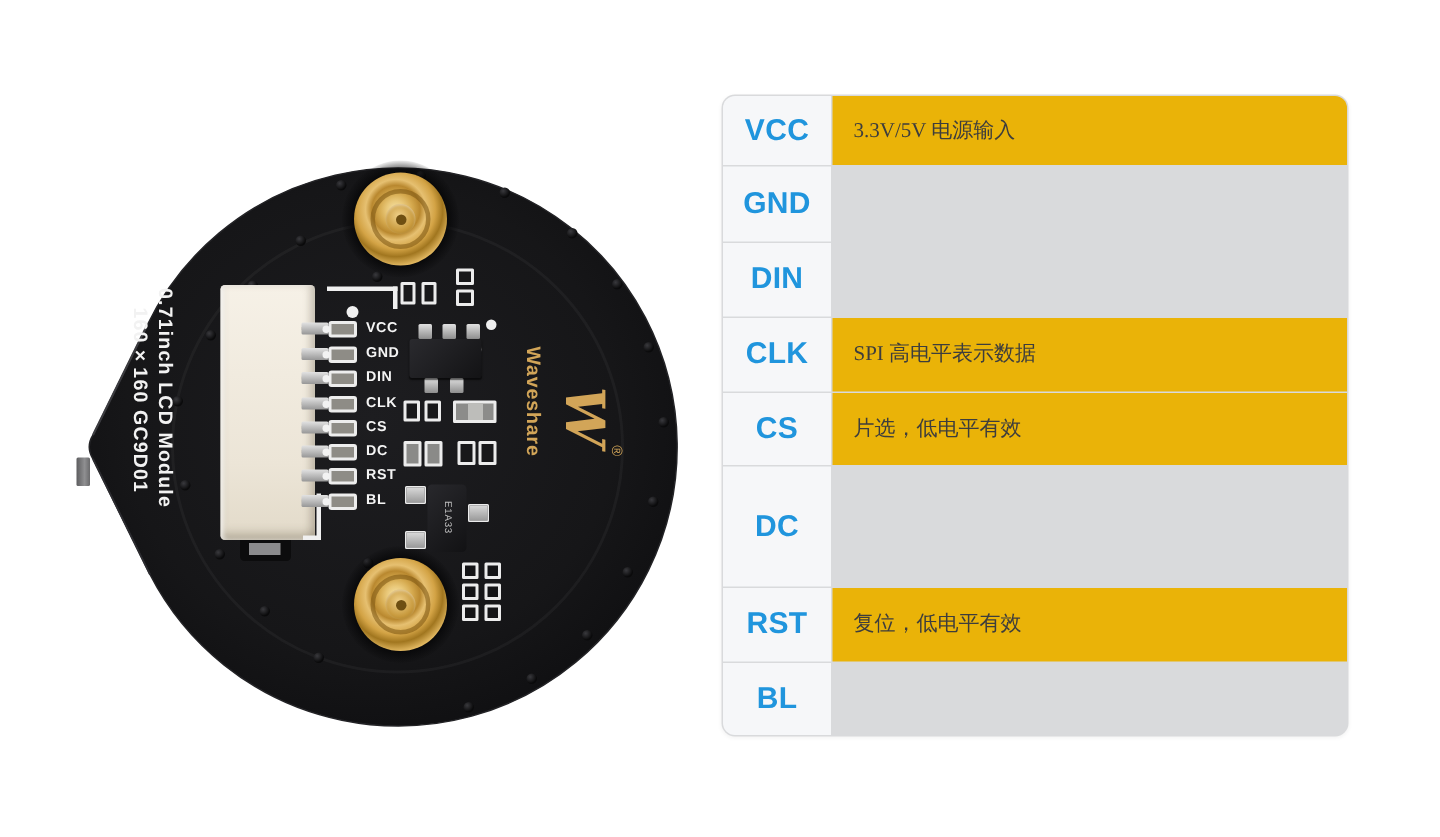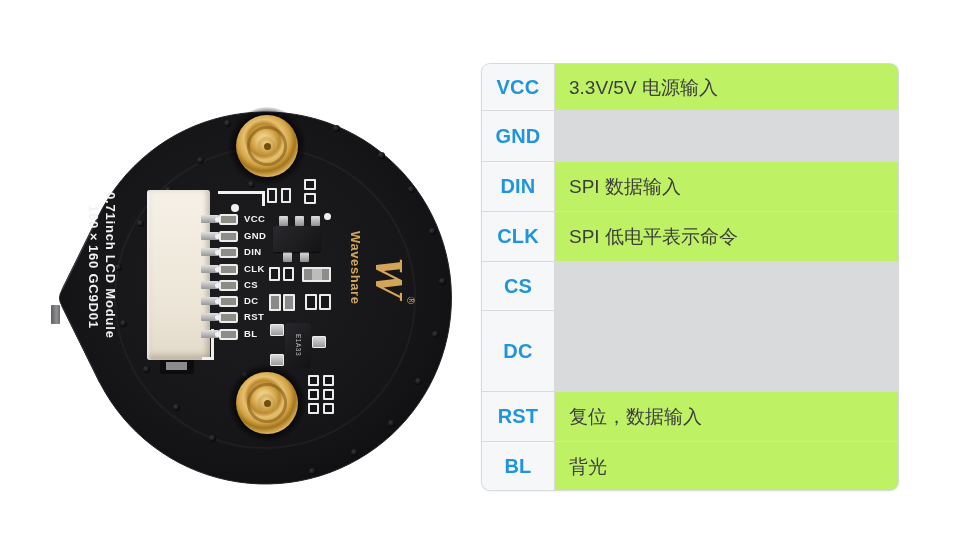--- a/index.html
+++ b/index.html
@@ -91,22 +91,22 @@
     border-radius:9px; padding:1px; display:flex; flex-direction:column; gap:1px;
     box-shadow:0 1px 3px rgba(0,0,0,0.05); }
   .trow { display:flex; gap:1px; }
   .trow:nth-child(1){ height:46px; } .trow:nth-child(2){ height:50px; }
   .trow:nth-child(3){ height:49px; } .trow:nth-child(4){ height:49px; }
   .trow:nth-child(5){ height:48px; } .trow:nth-child(6){ height:80px; }
   .trow:nth-child(7){ height:49px; } .trow:nth-child(8){ height:48px; }
   .tcell { display:flex; align-items:center; }
   .tpin { width:72px; background:#f6f7f9; justify-content:center; color:#2095dd;
     font-weight:bold; font-size:20px; letter-spacing:0.2px; }
-  .tdesc { flex:1; background:#bef264; padding:0 14px; font-size:19px; color:#3d3d3d;
-    line-height:27px; }
+  .tdesc { flex:1; background:#eab308; padding:0 14px; font-size:14px; color:#3d3d3d;
+    line-height:27px;font-family:Liberation Serif, serif; }
   .trow:first-child .tpin { border-top-left-radius:8px; }
   .trow:first-child .tdesc { border-top-right-radius:8px; }
   .trow:last-child .tpin { border-bottom-left-radius:8px; }
   .trow:last-child .tdesc { border-bottom-right-radius:8px; }
 </style>
 </head>
 <body>
 
 <div class="stage">
 
@@ -272,35 +272,34 @@
   <div class="pin-table">
     <div class="trow">
       <div class="tcell tpin">VCC</div>
       <div class="tcell tdesc">3.3V/5V 电源输入</div>
     </div>
     <div class="trow">
       <div class="tcell tpin">GND</div>
     </div>
     <div class="trow">
       <div class="tcell tpin">DIN</div>
-      <div class="tcell tdesc">SPI 数据输入</div>
     </div>
     <div class="trow">
       <div class="tcell tpin">CLK</div>
-      <div class="tcell tdesc">SPI 低电平表示命令</div>
+      <div class="tcell tdesc">SPI 高电平表示数据</div>
     </div>
     <div class="trow">
       <div class="tcell tpin">CS</div>
+      <div class="tcell tdesc">片选，低电平有效</div>
     </div>
     <div class="trow">
       <div class="tcell tpin">DC</div>
     </div>
     <div class="trow">
       <div class="tcell tpin">RST</div>
-      <div class="tcell tdesc">复位，数据输入</div>
+      <div class="tcell tdesc">复位，低电平有效</div>
     </div>
     <div class="trow">
       <div class="tcell tpin">BL</div>
-      <div class="tcell tdesc">背光</div>
     </div>
   </div>
 
 </div>
 
 </body></html>

